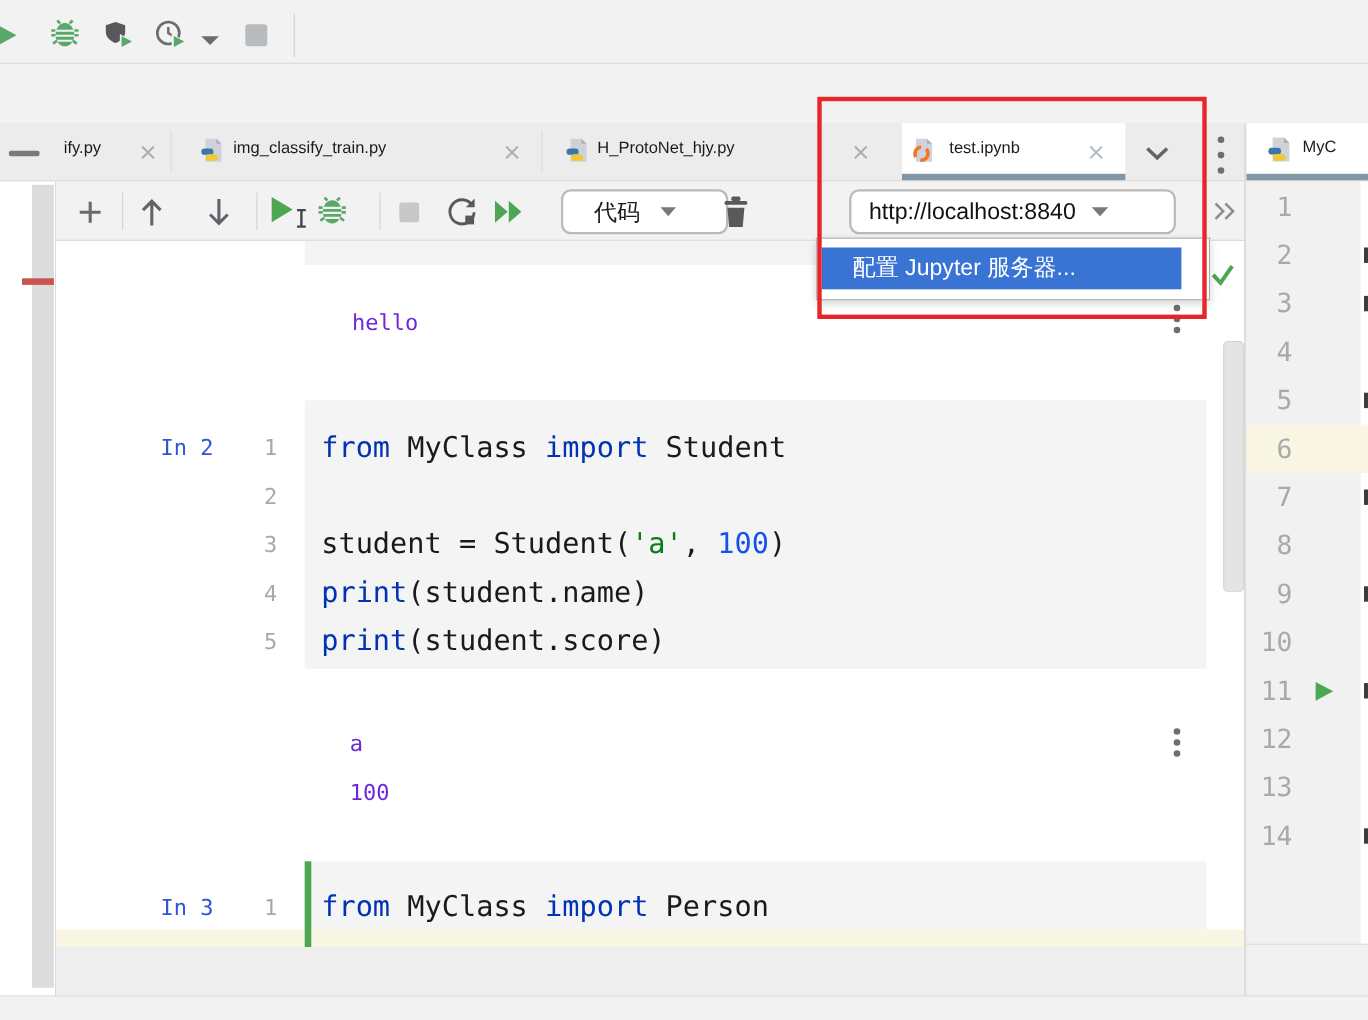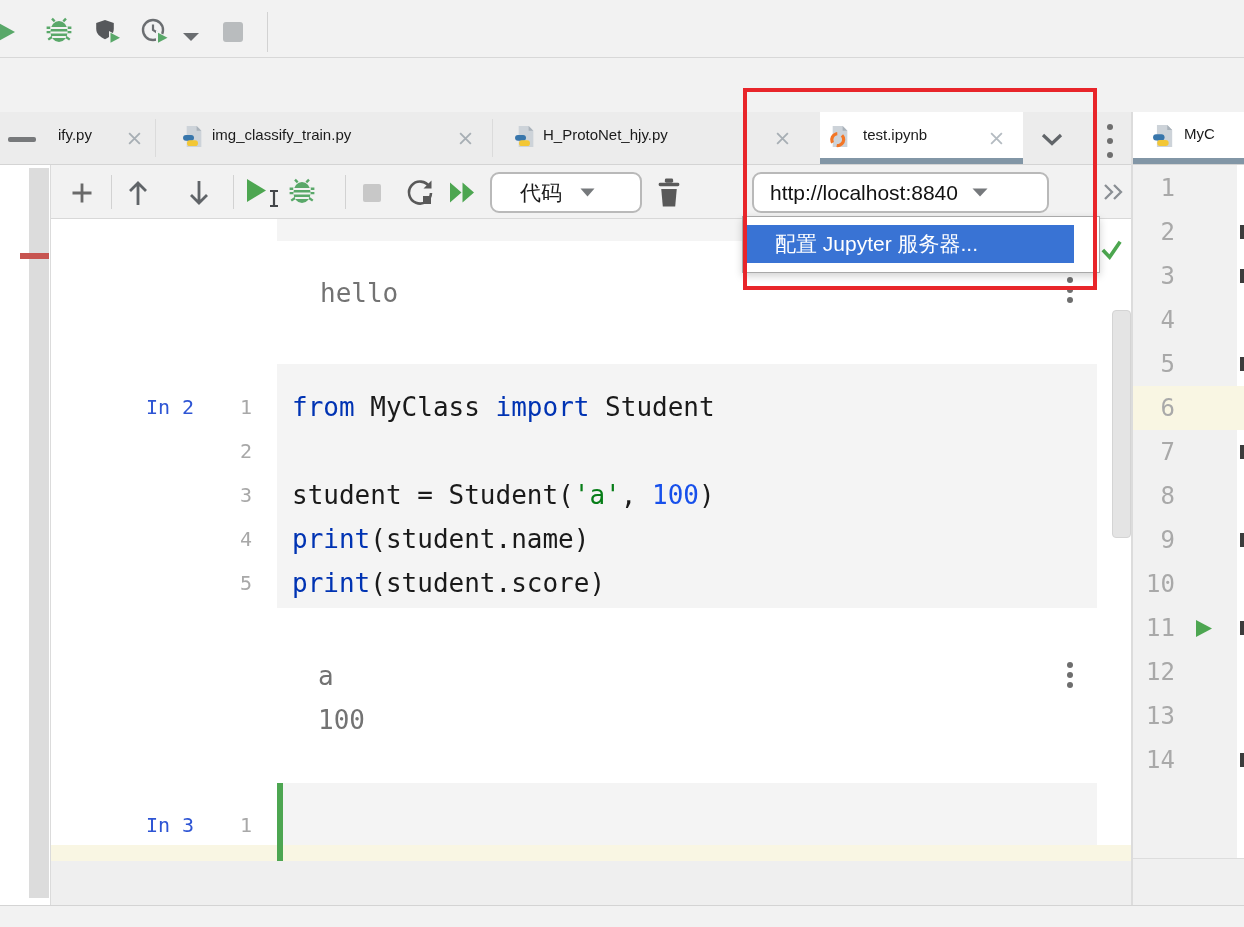--- a/index.html
+++ b/index.html
@@ -7,28 +7,28 @@
        font-family:"Liberation Sans",sans-serif;overflow:hidden;}
   .abs{position:absolute;}
   .mono{font-family:"DejaVu Sans Mono",monospace;}
   .kw{color:#0033B3;}
   .pl{color:#1A1A1A;}
   .str{color:#067D17;}
   .num{color:#1750EB;}
   .codeline{white-space:pre;font-size:26px;line-height:44px;height:44px;color:#1A1A1A;}
   .cellnum{color:#A8A8A8;text-align:right;font-size:20px;line-height:44px;height:44px;}
   .celllabel{color:#2E55D4;font-size:20px;line-height:44px;height:44px;}
-  .outtxt{font-size:26px;line-height:44px;color:#737373;white-space:pre;}
+  .outtxt{font-size:20px;line-height:44px;color:#6d28d9;white-space:pre;}
   .tabtxt{font-size:15px;color:#1B1B1B;white-space:nowrap;}
   .rlnum{color:#A9A9A9;text-align:right;font-size:24px;line-height:44px;height:44px;}
   .vsep{width:1px;background:#D2D2D2;}
   .kebab{display:flex;flex-direction:column;align-items:center;justify-content:space-between;}
   .kebab i{width:6px;height:6px;border-radius:50%;background:#6E6E6E;display:block;}
   .combo{background:#FFFFFF;border:2px solid #B9B9B9;border-radius:9px;box-sizing:border-box;
-         display:flex;align-items:center;}
+         display:flex;align-items:center;margin-left:20px;}
   .menuitem{background:#3973D4;color:#FFFFFF;font-size:21px;line-height:38px;height:38px;
             padding-left:28px;box-sizing:border-box;white-space:nowrap;overflow:hidden;}
 </style>
 </head>
 <body>
 
 <div class="scr">
 
   <div class="abs" style="left:0;top:0;width:1244px;height:57px;background:#F2F2F2;"></div>
 
@@ -236,20 +236,21 @@
       <i></i>
       <i></i>
       <i></i>
     </div>
 
   <div class="abs" style="left:277px;top:783px;width:820px;height:62px;background:#F4F4F4;"></div>
   <div class="abs" style="left:51px;top:845px;width:1080px;height:16px;background:#F9F6E3;"></div>
   <div class="abs" style="left:277px;top:783px;width:6px;height:78px;background:#4DA651;"></div>
   <div class="abs celllabel mono" style="left:146px;top:803px;">In 3</div>
   <div class="abs cellnum mono" style="left:200px;top:803px;width:52px;">1</div>
+  <div class="abs codeline mono" style="left:292px;top:803px;"><span class="kw">from</span><span class="pl"> MyClass </span><span class="kw">import</span><span class="pl"> Person</span></div>
 
   <div class="abs" style="left:1112px;top:310px;width:19px;height:228px;background:#E4E4E4;border:1px solid #D4D4D4;border-radius:4px;box-sizing:border-box;"></div>
 
   <div class="abs" style="left:51px;top:861px;width:1080px;height:44px;background:#EFEFEF;"></div>
 
   <div class="abs" style="left:1131px;top:112px;width:2px;height:793px;background:#DCDCDC;"></div>
   <div class="abs" style="left:1133px;top:165px;width:104px;height:693px;background:#F1F1F1;"></div>
   <div class="abs" style="left:1237px;top:165px;width:7px;height:693px;background:#FFFFFF;"></div>
   <div class="abs" style="left:1133px;top:386px;width:111px;height:44px;background:#F9F6E3;"></div>
 

